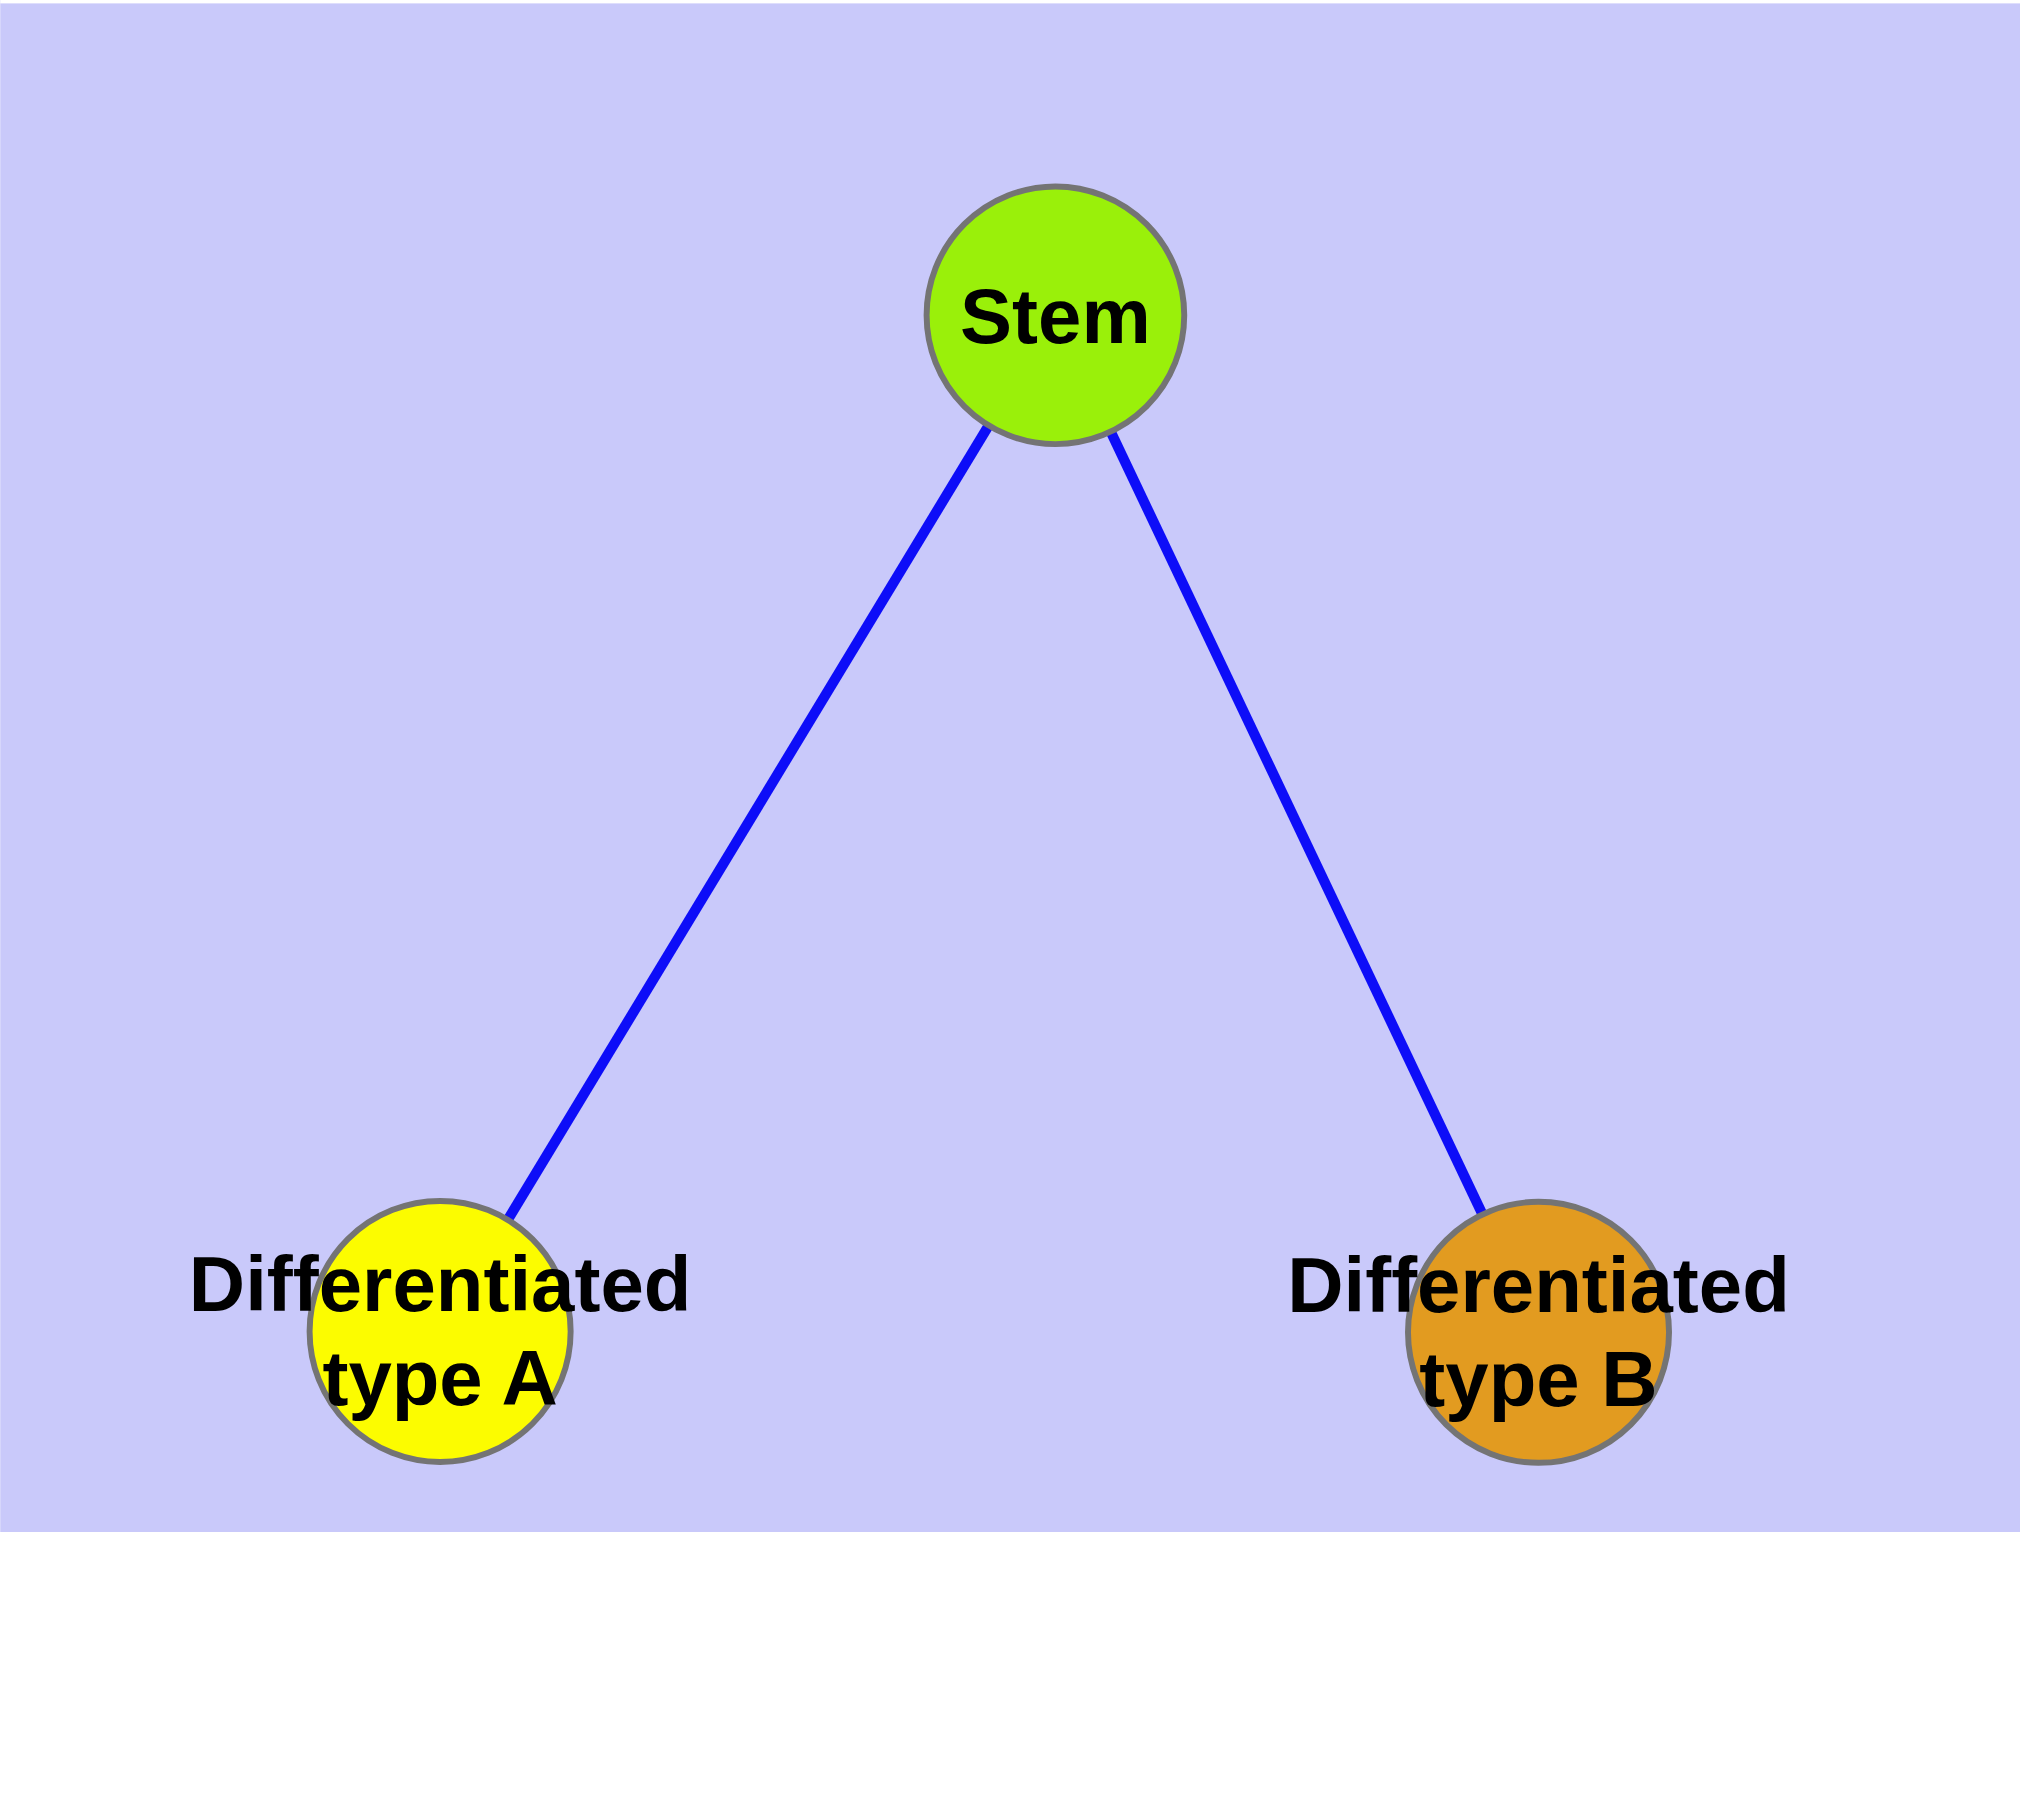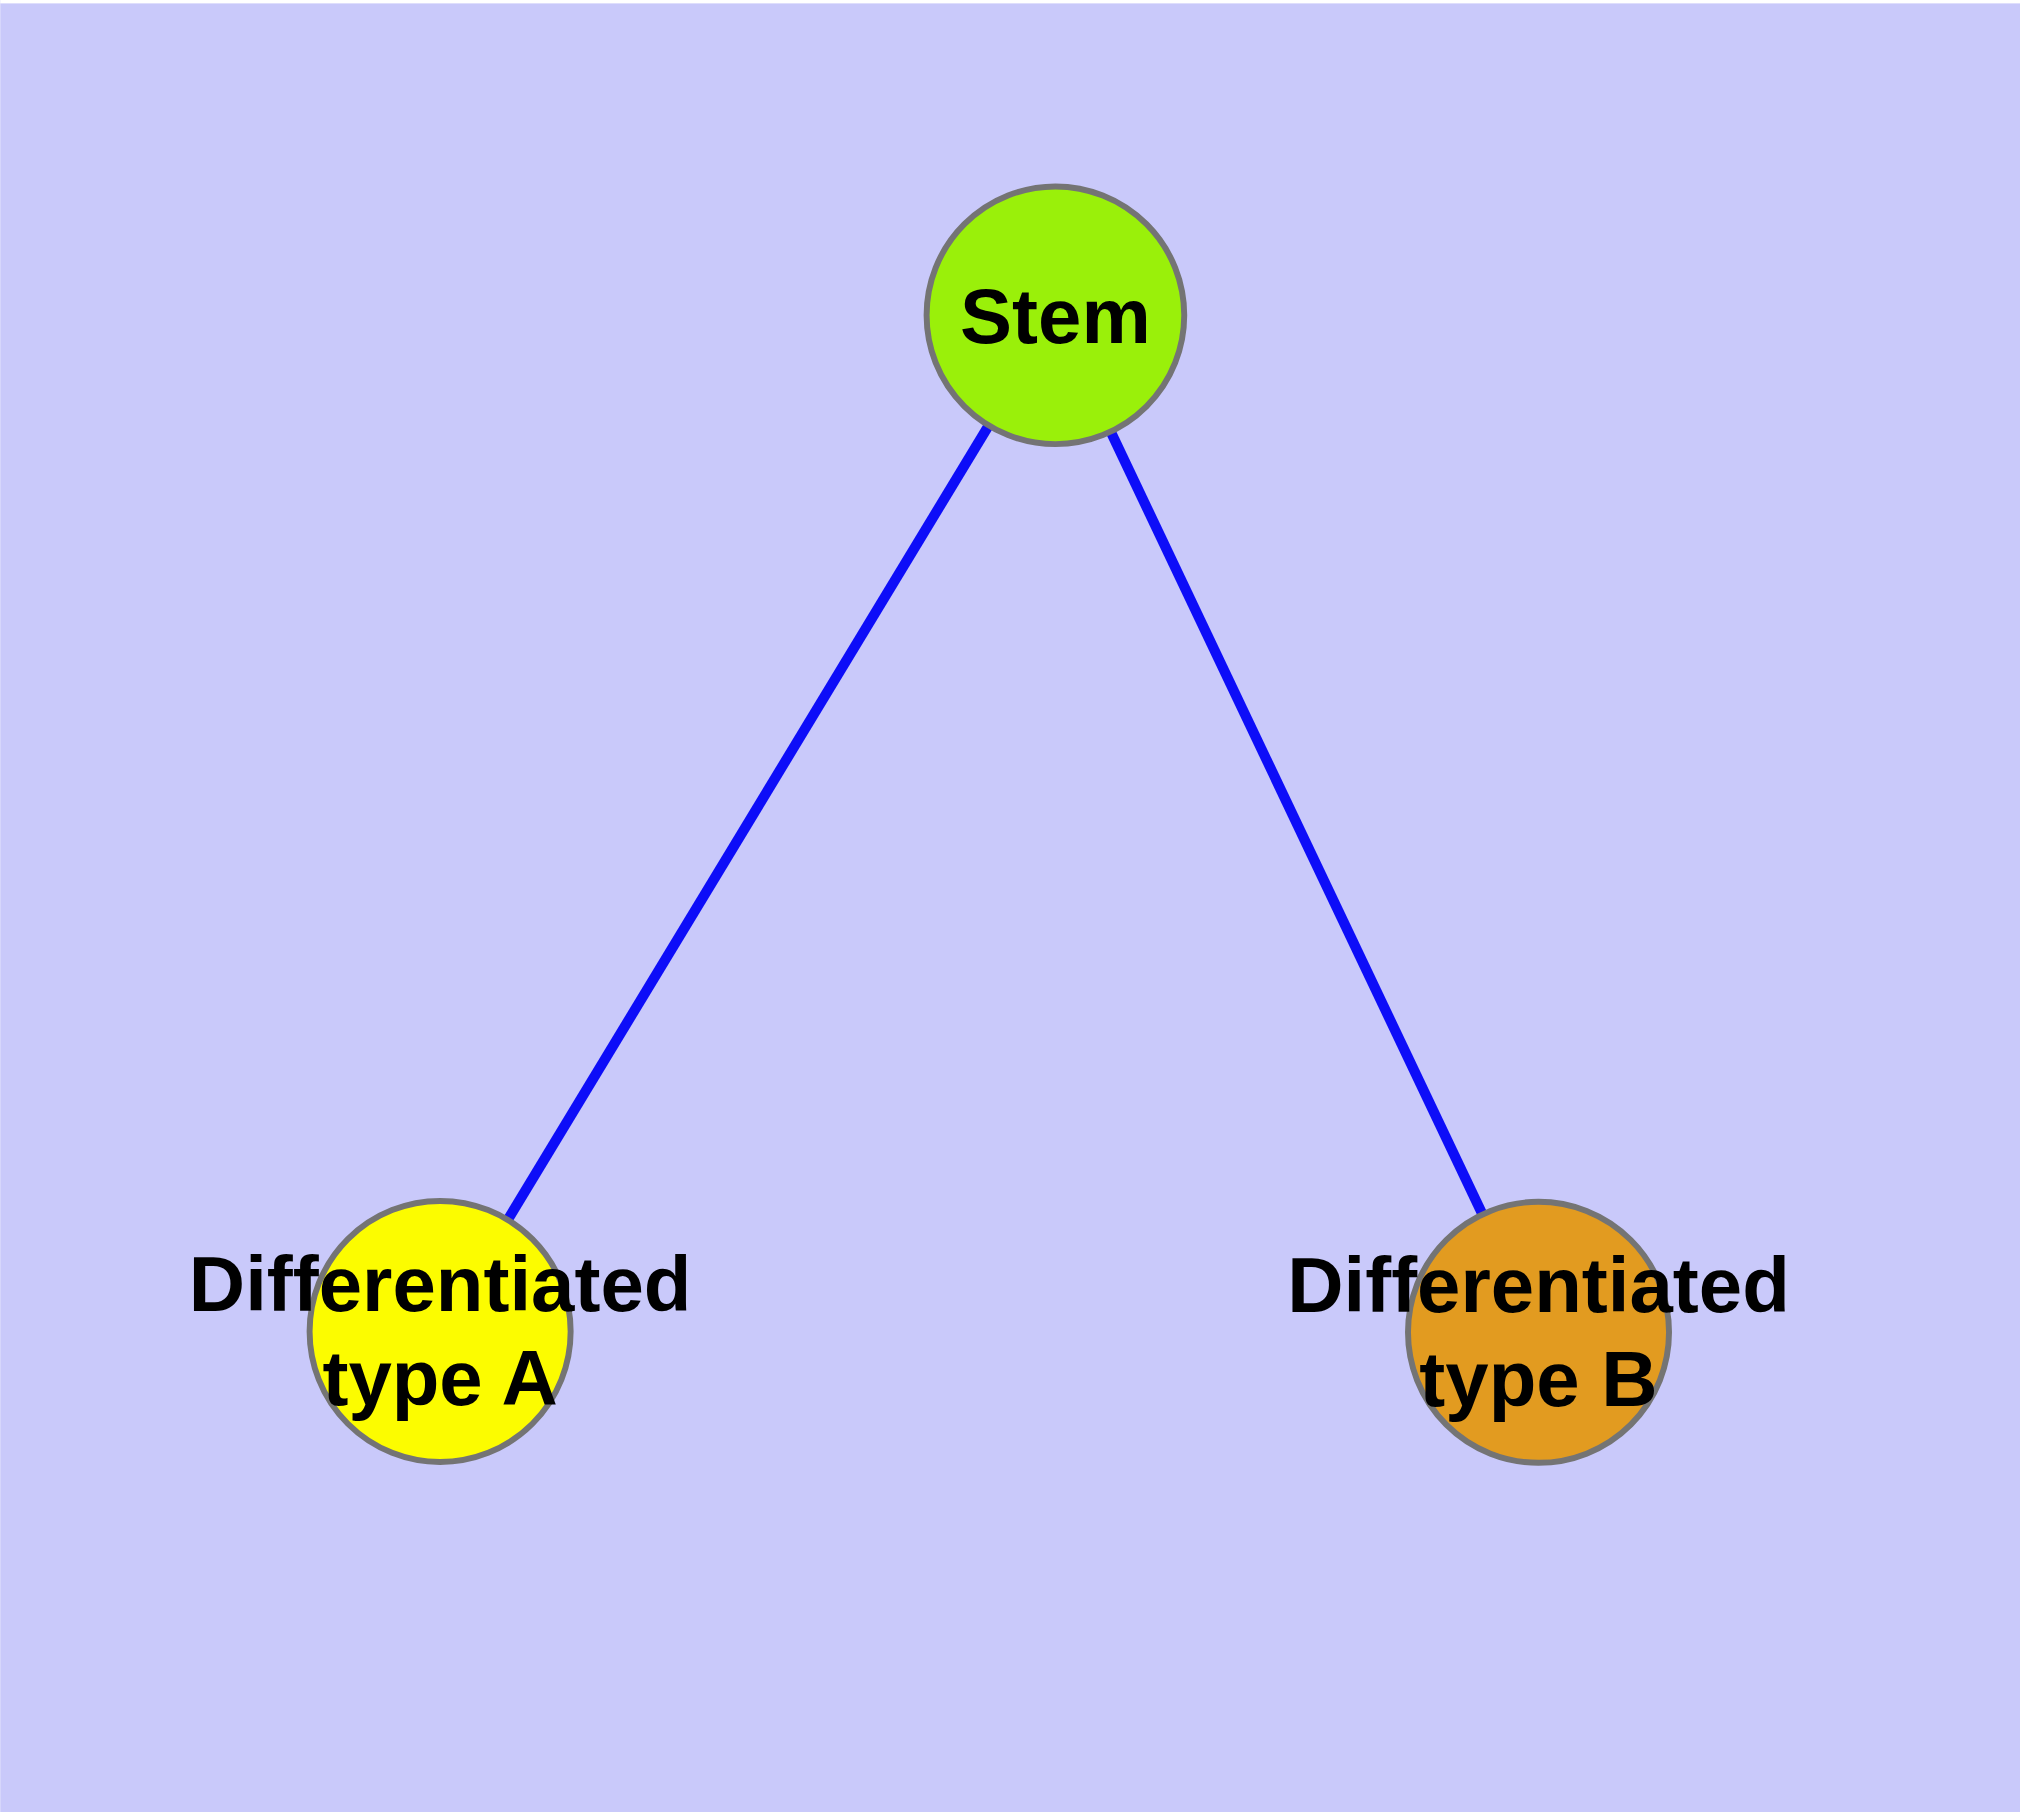--- a/index.html
+++ b/index.html
@@ -3,21 +3,21 @@
 <meta charset="utf-8">
 <style>
   html, body {
     margin: 0;
     padding: 0;
     background: #ffffff;
   }
   #stage {
     position: relative;
     width: 2021px;
-    height: 1812px;
+    height: 1532px;
     overflow: hidden;
   }
   #stage svg {
     display: block;
     width: 2021px;
     height: 1812px;
   }
   .node-label {
     font-family: "Liberation Sans", sans-serif;
     font-weight: bold;

